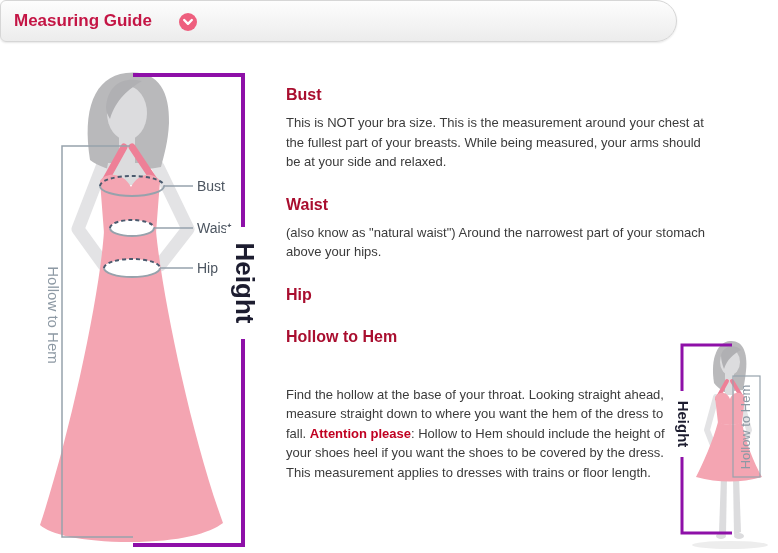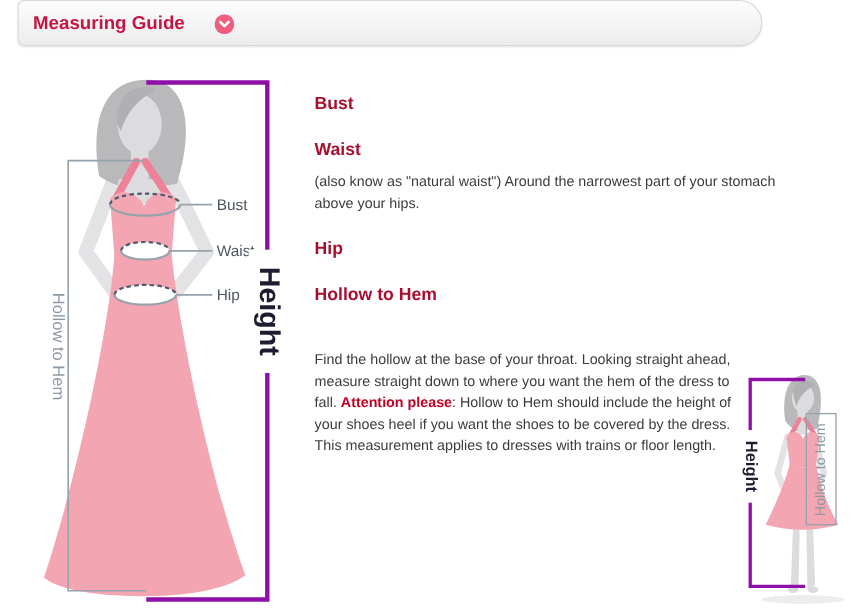--- a/index.html
+++ b/index.html
@@ -1,21 +1,21 @@
 <!DOCTYPE html>
 <html style="--title-red: #c41545; --heading-red: #a90e2f; --attention-red: #c00021; --body-text: #3b3b3b; --purple: #8e10a8; --pink: #f4a5b2; --pink-dark: #ee8097; --gray-body: #dcdcde; --gray-hair: #b9b9bb; --gray-hair-dark: #b0b0b3; --gray-arm: #e3e3e5; --line-gray: #96a2ac; --dash-dark: #4a5a6e; --label-gray: #4d5661; --vert-gray: #8d99a4; --height-text: #1d1d30; --chevron-pink: #ee5f7e;"><head>
 <meta charset="utf-8">
 <style>
   * { margin:0; padding:0; box-sizing:border-box; }
   html,body { width:778px; height:553px; background:#fff; overflow:hidden;
               font-family:"Liberation Sans", sans-serif; position:relative; }
 
   
   .header-bar{
-    position:absolute; left:16px; top:8; width:677px; height:42px;
+    position:absolute; left:0; top:8; width:677px; height:42px;
     background:linear-gradient(#fdfdfd,#ececec);
     border:1px solid #d6d6d6;
     border-radius:6px 21px 21px 6px;
     box-shadow:0 1px 2px rgba(0,0,0,.10);
     display:flex; align-items:center;
   }
   .header-title{
     margin-left:13px; font-size:17px; font-weight:bold;
     color:var(--title-red);
   }
@@ -112,20 +112,21 @@
 
   <polyline class="bracket-purple" stroke-width="4" points="103,20 213,20 213,490 103,490"></polyline>
   <rect class="label-bg" x="196" y="172" width="34" height="112"></rect>
   <text class="height-label" font-size="26" text-anchor="middle" x="213" y="228" transform="rotate(90 213 228)" dominant-baseline="middle">Height</text>
 </svg>
 
 <div class="text-col">
 
   <div class="section">
     <h2>Bust</h2>
+    <p>This is NOT your bra size. This is the measurement around your chest at the fullest part of your breasts. While being measured, your arms should be at your side and relaxed.</p>
   </div>
 
   <div class="section">
     <h2>Waist</h2>
     <p>(also know as "natural waist") Around the narrowest part of your stomach above your hips.</p>
   </div>
 
   <div class="section">
     <h2>Hip</h2>
   </div>

